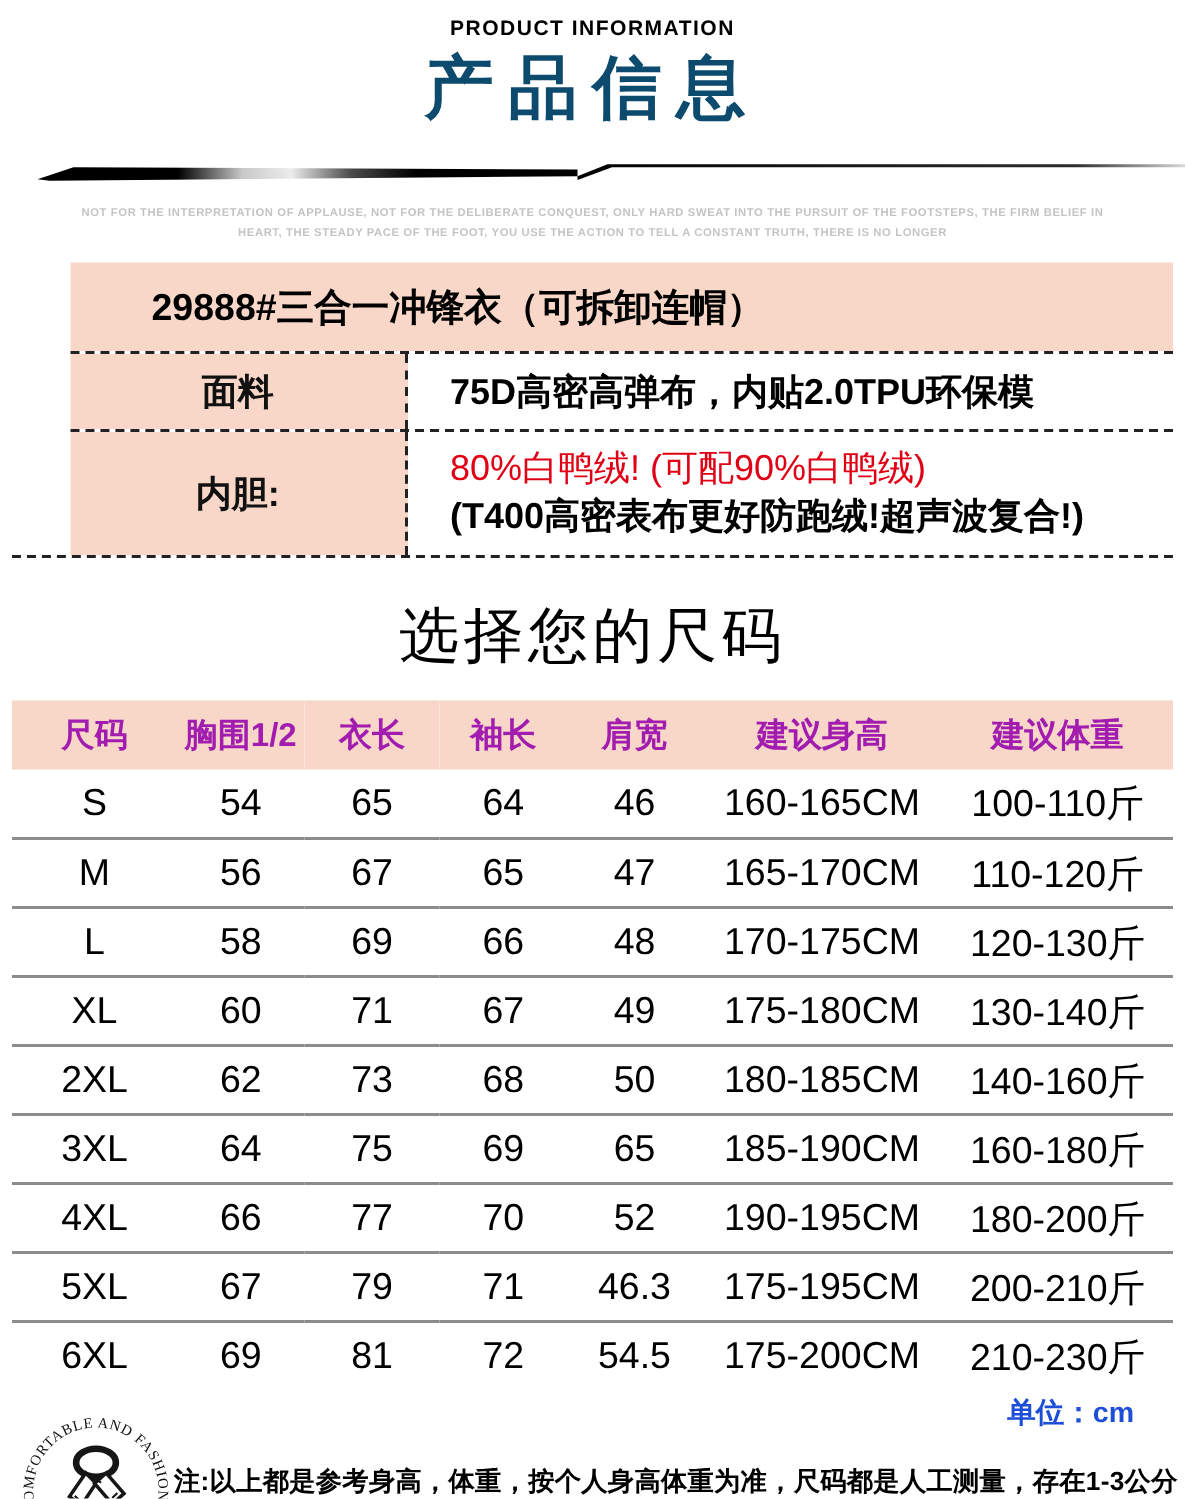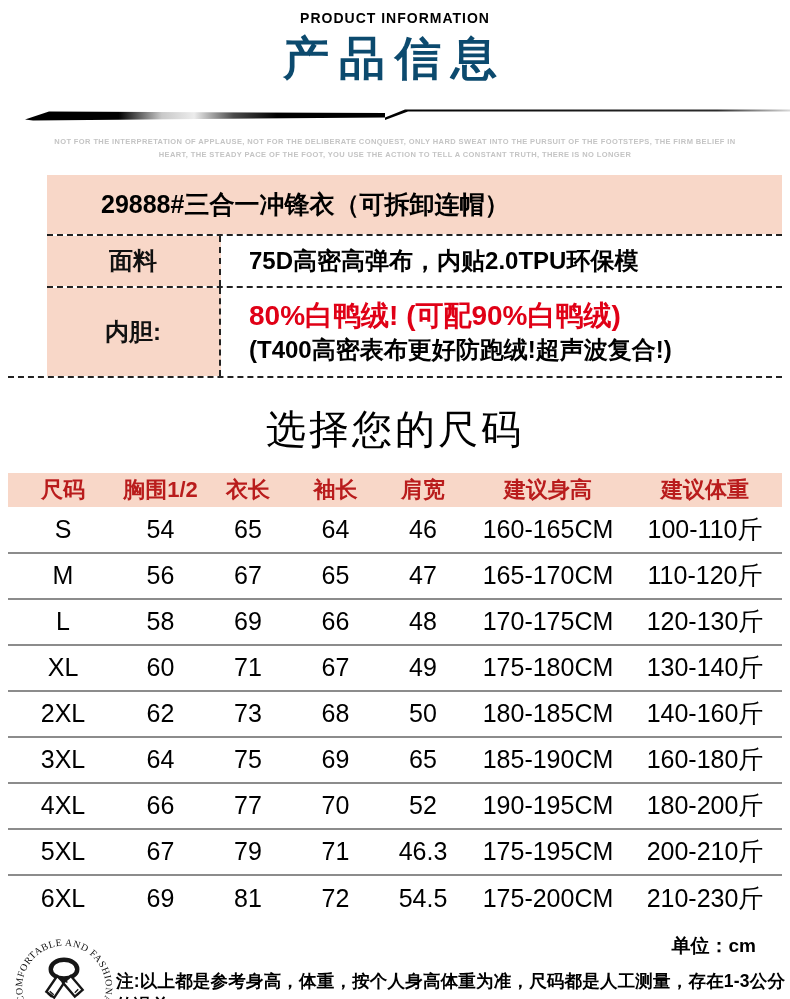--- a/index.html
+++ b/index.html
@@ -19,42 +19,42 @@
   .divider-svg{display:block;margin-top:12px;}
   .tagline{margin-top:12px;text-align:center;font-size:7.5px;line-height:1.7;letter-spacing:.4px;color:#c4c4c4;font-weight:700;}
   
   .info-table{margin:13px 8px 0 8px;border-bottom:2px dashed #222;padding-left:39px;}
   .info-title-row{
     background:var(--pink);padding:13px 10px 13px 54px;
     font-size:25px;font-weight:700;color:#000;
   }
   .info-row{display:flex;border-top:2px dashed #222;}
   .info-label{
-    width:174px;background:var(--pink);display:flex;align-items:center;justify-content:center;
+    width:225px;background:var(--pink);display:flex;align-items:center;justify-content:center;
     font-size:24px;font-weight:700;border-right:2px dashed #222;
   }
   .info-value{flex:1;background:#fff;padding:9px 0 9px 28px;display:flex;flex-direction:column;justify-content:center;}
   .value-main{font-size:24px;font-weight:600;color:#000;}
-  .value-red{font-size:28px;font-weight:700;color:var(--red);line-height:1.35;}
+  .value-red{font-size:24px;font-weight:400;color:var(--red);line-height:1.35;}
   .value-black{font-size:24px;font-weight:600;color:#000;line-height:1.35;}
   
   .size-title{margin-top:24px;text-align:center;font-size:40px;font-weight:400;letter-spacing:3px;color:#000;}
   table.size-table{
     width:774px;margin:16px 8px 0 8px;border-collapse:collapse;table-layout:fixed;
   }
   table.size-table th{
-    background:var(--pink);font-size:22px;font-weight:700;color:#b91c1c;height:34px;text-align:center;
+    background:var(--pink);font-size:22px;font-weight:700;color:#a21caf;height:46px;text-align:center;
   }
   table.size-table td{
     font-size:25px;font-weight:500;color:#000;height:46px;text-align:center;
   }
   table.size-table tbody tr + tr td{border-top:2px solid var(--divider);}
   
   .bottom{position:relative;height:110px;margin-top:2px;}
-  .unit-label{position:absolute;right:34px;top:10px;font-size:19px;font-weight:700;color:#000000;}
+  .unit-label{position:absolute;right:34px;top:0;font-size:19px;font-weight:700;color:#1d4ed8;}
   .note{position:absolute;left:116px;top:46px;font-size:17.5px;font-weight:700;color:#000;letter-spacing:.2px;}
   .stamp{position:absolute;left:10px;top:0px;}
 </style>
 </head>
 <body>
 
 <div class="eyebrow">PRODUCT INFORMATION</div>
 <div class="main-title">产品信息</div>
 
 <svg class="divider-svg" width="790" height="22" viewBox="0 0 790 22">

